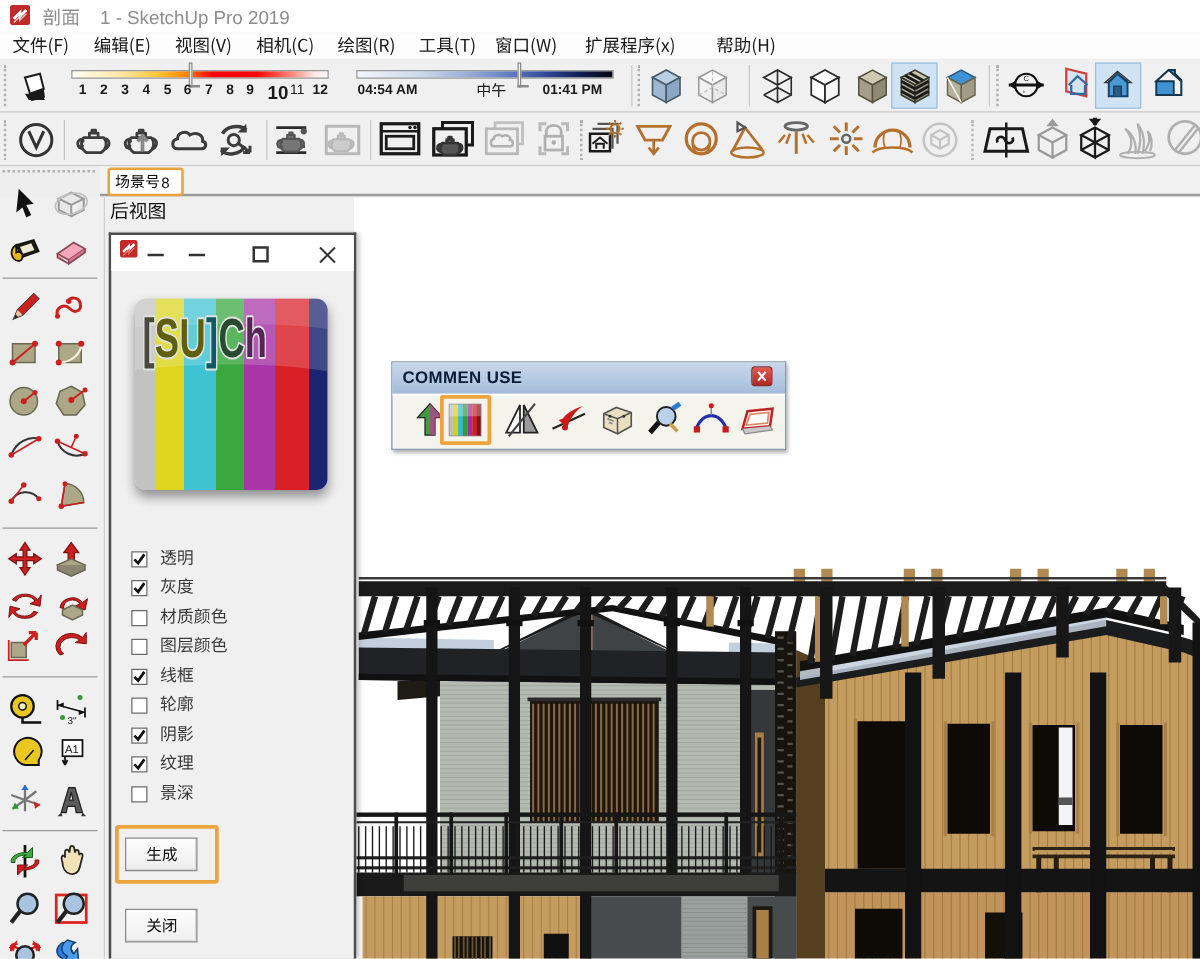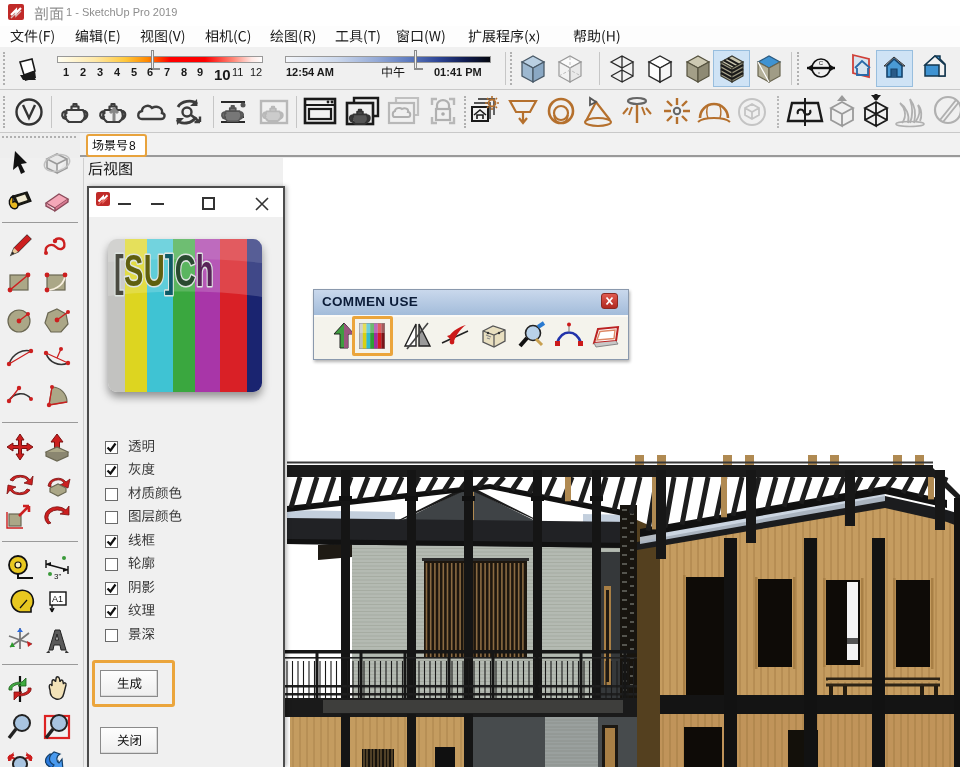--- a/index.html
+++ b/index.html
@@ -10,21 +10,21 @@
 <div class="a" style="left:0;top:0;width:960px;height:26px;background:#ffffff"></div>
 <svg class="a" style="left:8px;top:4px" width="17" height="17" viewBox="0 0 17 17">
  <rect x="0" y="0" width="16" height="16" rx="2" fill="#c02a28"></rect>
  <path d="M3 11 L8 6 L8 9 L13 4" stroke="#fff" stroke-width="2.2" fill="none"></path>
  <path d="M3 14 L8 9 L8 12 L13 7" stroke="#e0e0e0" stroke-width="1.4" fill="none" opacity=".8"></path>
 </svg>
 <svg class="a" style="left:34px;top:6px;overflow:visible" width="36" height="20" viewBox="0 0 36 20">
     <path d="M12.5 0.9V13C12.5 13.2 12.4 13.3 12.2 13.3C12 13.3 11.2 13.3 10.3 13.3C10.5 13.6 10.6 14.1 10.7 14.3C11.9 14.4 12.6 14.3 13 14.1C13.4 14 13.6 13.6 13.6 13V0.9ZM9.8 2.3V10.7H10.9V2.3ZM2.2 3.8C2.5 4.6 2.9 5.7 3.1 6.3L4.1 6C4 5.4 3.6 4.3 3.1 3.6ZM3.8 0.8C4.1 1.3 4.3 1.9 4.5 2.4H1.1V3.4H8.6V2.4H5.6C5.4 1.9 5.1 1.1 4.8 0.6ZM6.6 3.5C6.4 4.4 5.9 5.6 5.5 6.4H0.6V7.5H9V6.4H6.6C7 5.7 7.4 4.7 7.8 3.8ZM1.7 8.8V14.3H2.8V13.6H6.9V14.2H8.1V8.8ZM2.8 12.6V9.9H6.9V12.6Z M20.8 8.2H24V9.9H20.8ZM20.8 7.3V5.6H24V7.3ZM20.8 10.8H24V12.6H20.8ZM15.9 1.6V2.7H21.7C21.6 3.3 21.4 4 21.2 4.6H16.6V14.4H17.6V13.6H27.3V14.4H28.4V4.6H22.4L23 2.7H29.2V1.6ZM17.6 12.6V5.6H19.8V12.6ZM27.3 12.6H25V5.6H27.3Z" fill="#8d8d8d"></path>
   </svg>
 
-<div class="a" style="left:66px;top:6px;font-size:11px;color:#8d8d8d">1 - SketchUp Pro 2019</div>
+<div class="a" style="left:80px;top:6px;font-size:15px;color:#8d8d8d">1 - SketchUp Pro 2019</div>
 
 <div class="a" style="left:0;top:26px;width:960px;height:21px;background:#fdfdfd"></div>
 <svg class="a" style="left:10px;top:29px;overflow:visible" width="51" height="18" viewBox="0 0 51 18">
     <path d="M5.9 0.8C6.3 1.5 6.8 2.4 7 3L8.1 2.6C7.9 2 7.4 1.1 7 0.5ZM0.7 3V4.1H2.9C3.7 6.2 4.8 8 6.3 9.5C4.7 10.8 2.8 11.8 0.5 12.4C0.7 12.7 1.1 13.2 1.2 13.4C3.5 12.7 5.4 11.6 7 10.3C8.6 11.7 10.5 12.7 12.8 13.3C13 13 13.3 12.6 13.5 12.4C11.3 11.8 9.4 10.8 7.8 9.5C9.3 8.1 10.3 6.3 11.1 4.1H13.4V3ZM7.1 8.8C5.7 7.4 4.7 5.9 4 4.1H10C9.3 6 8.3 7.5 7.1 8.8Z M18.4 7.5V8.6H22.5V13.4H23.5V8.6H27.3V7.5H23.5V4.5H26.7V3.4H23.5V0.7H22.5V3.4H20.6C20.8 2.8 20.9 2.1 21.1 1.5L20 1.3C19.7 3.1 19.1 4.9 18.3 6.1C18.6 6.2 19 6.4 19.2 6.6C19.6 6 19.9 5.3 20.2 4.5H22.5V7.5ZM17.8 0.6C17 2.7 15.8 4.8 14.4 6.2C14.6 6.4 14.9 7 15.1 7.2C15.5 6.8 15.9 6.2 16.3 5.6V13.4H17.3V4C17.9 3 18.4 1.9 18.7 0.9Z M31.3 15.1 32.1 14.7C30.9 12.7 30.4 10.3 30.4 8C30.4 5.6 30.9 3.2 32.1 1.2L31.3 0.9C30.1 3 29.3 5.2 29.3 8C29.3 10.7 30.1 13 31.3 15.1Z M34.1 12.3H35.4V7.7H39.4V6.6H35.4V3.2H40.1V2.1H34.1Z M41.8 15.1C43.1 13 43.9 10.7 43.9 8C43.9 5.2 43.1 3 41.8 0.9L41 1.2C42.3 3.2 42.9 5.6 42.9 8C42.9 10.3 42.3 12.7 41 14.7Z" fill="#1c1c1c"></path>
   </svg>
 <svg class="a" style="left:75px;top:29px;overflow:visible" width="51" height="18" viewBox="0 0 51 18">
     <path d="M0.6 11.6 0.8 12.5C2 12.1 3.4 11.5 4.8 10.9L4.6 10C3.1 10.6 1.6 11.2 0.6 11.6ZM0.9 6.4C1.1 6.3 1.4 6.2 2.9 6C2.3 6.9 1.8 7.6 1.6 7.9C1.2 8.4 0.9 8.8 0.6 8.8C0.7 9.1 0.9 9.6 1 9.8C1.2 9.6 1.7 9.5 4.7 8.8C4.7 8.5 4.7 8.1 4.7 7.9L2.3 8.4C3.3 7.1 4.3 5.5 5.1 4L4.2 3.5C4 4 3.7 4.6 3.4 5.1L1.9 5.2C2.7 4 3.4 2.4 4 0.9L3 0.6C2.5 2.3 1.6 4.1 1.3 4.6C1 5 0.8 5.4 0.5 5.4C0.6 5.7 0.8 6.2 0.9 6.4ZM8.7 7.4V9.5H7.6V7.4ZM9.5 7.4H10.4V9.5H9.5ZM6.7 6.6V13.3H7.6V10.3H8.7V13H9.5V10.3H10.4V13H11.2V10.3H12.2V12.4C12.2 12.5 12.2 12.5 12.1 12.6C12 12.6 11.7 12.6 11.4 12.5C11.5 12.8 11.6 13.1 11.6 13.3C12.1 13.3 12.5 13.3 12.7 13.2C13 13 13 12.8 13 12.4V6.5L12.2 6.6ZM11.2 7.4H12.2V9.5H11.2ZM8.5 0.8C8.7 1.1 8.9 1.7 9.1 2.1H5.8V5.1C5.8 7.3 5.7 10.4 4.4 12.6C4.6 12.7 5 13 5.2 13.2C6.5 10.9 6.7 7.6 6.8 5.3H12.9V2.1H10.2C10 1.6 9.8 1 9.5 0.5ZM6.8 3H11.9V4.5H6.8Z M21.7 1.8H25.5V3.2H21.7ZM20.7 1V4H26.5V1ZM15.1 7.7C15.2 7.6 15.7 7.5 16.1 7.5H17.4V9.5L14.6 10L14.8 11L17.4 10.5V13.4H18.4V10.3L20 10L19.9 9L18.4 9.3V7.5H19.7V6.5H18.4V4.4H17.4V6.5H16.1C16.5 5.6 16.9 4.4 17.2 3.2H19.8V2.2H17.5C17.6 1.7 17.7 1.2 17.8 0.8L16.7 0.6C16.7 1.1 16.6 1.7 16.4 2.2H14.7V3.2H16.2C15.9 4.3 15.6 5.3 15.5 5.6C15.2 6.2 15.1 6.7 14.8 6.7C14.9 7 15.1 7.5 15.1 7.7ZM25.4 5.7V6.9H21.8V5.7ZM19.6 11.3 19.8 12.2 25.4 11.8V13.4H26.4V11.7L27.4 11.6L27.4 10.7L26.4 10.8V5.7H27.3V4.8H19.9V5.7H20.9V11.2ZM25.4 7.7V8.9H21.8V7.7ZM25.4 9.7V10.8L21.8 11.1V9.7Z M31.3 15.1 32.1 14.7C30.9 12.7 30.4 10.3 30.4 8C30.4 5.6 30.9 3.2 32.1 1.2L31.3 0.9C30.1 3 29.3 5.2 29.3 8C29.3 10.7 30.1 13 31.3 15.1Z M34.1 12.3H40.2V11.2H35.4V7.5H39.3V6.4H35.4V3.2H40.1V2.1H34.1Z M42.4 15.1C43.7 13 44.4 10.7 44.4 8C44.4 5.2 43.7 3 42.4 0.9L41.6 1.2C42.8 3.2 43.4 5.6 43.4 8C43.4 10.3 42.8 12.7 41.6 14.7Z" fill="#1c1c1c"></path>
   </svg>
 <svg class="a" style="left:140px;top:29px;overflow:visible" width="51" height="18" viewBox="0 0 51 18">
     <path d="M6.3 1.2V8.7H7.3V2.2H11.6V8.7H12.7V1.2ZM2.2 1.1C2.7 1.6 3.2 2.4 3.5 2.9L4.3 2.3C4.1 1.8 3.5 1.1 3 0.6ZM8.9 3.2V6C8.9 8.2 8.5 10.8 5 12.7C5.2 12.8 5.5 13.2 5.6 13.5C7.7 12.3 8.8 10.8 9.4 9.3V12C9.4 13 9.8 13.2 10.7 13.2H12C13.2 13.2 13.4 12.7 13.5 10.5C13.2 10.4 12.9 10.2 12.6 10C12.6 12.1 12.5 12.4 12 12.4H10.9C10.5 12.4 10.4 12.3 10.4 11.9V8.5H9.7C9.9 7.6 9.9 6.8 9.9 6V3.2ZM0.9 3V3.9H4.3C3.5 5.7 2 7.5 0.5 8.4C0.7 8.6 1 9.2 1 9.5C1.6 9.1 2.1 8.6 2.7 8V13.4H3.7V7.4C4.1 8 4.7 8.8 5 9.3L5.7 8.4C5.4 8.1 4.5 7 3.9 6.4C4.6 5.5 5.2 4.4 5.6 3.3L5 2.9L4.8 3Z M19.2 8.4C20.4 8.7 21.8 9.1 22.6 9.5L23 8.8C22.2 8.5 20.8 8 19.7 7.8ZM17.9 10.2C19.8 10.4 22.2 11 23.5 11.5L24 10.7C22.7 10.2 20.2 9.7 18.3 9.5ZM15.2 1.2V13.4H16.2V12.9H25.8V13.4H26.8V1.2ZM16.2 11.9V2.1H25.8V11.9ZM19.8 2.4C19.1 3.6 17.9 4.6 16.7 5.4C16.9 5.5 17.3 5.8 17.4 6C17.9 5.7 18.3 5.4 18.7 5C19.1 5.4 19.7 5.9 20.2 6.2C19 6.8 17.7 7.2 16.4 7.5C16.6 7.7 16.8 8.1 16.9 8.3C18.3 8 19.8 7.5 21.1 6.8C22.3 7.4 23.6 7.9 24.9 8.2C25.1 7.9 25.3 7.6 25.5 7.4C24.3 7.2 23.1 6.8 22 6.3C23 5.6 23.9 4.8 24.5 3.8L23.9 3.5L23.7 3.5H20.1C20.3 3.3 20.5 3 20.7 2.7ZM19.3 4.4 19.4 4.3H23C22.5 4.9 21.8 5.4 21.1 5.8C20.4 5.4 19.8 4.9 19.3 4.4Z M31.3 15.1 32.1 14.7C30.9 12.7 30.4 10.3 30.4 8C30.4 5.6 30.9 3.2 32.1 1.2L31.3 0.9C30.1 3 29.3 5.2 29.3 8C29.3 10.7 30.1 13 31.3 15.1Z M36 12.3H37.5L40.8 2.1H39.5L37.8 7.6C37.5 8.8 37.2 9.8 36.8 11H36.8C36.4 9.8 36.1 8.8 35.8 7.6L34.1 2.1H32.7Z M42.2 15.1C43.5 13 44.2 10.7 44.2 8C44.2 5.2 43.5 3 42.2 0.9L41.4 1.2C42.6 3.2 43.2 5.6 43.2 8C43.2 10.3 42.6 12.7 41.4 14.7Z" fill="#1c1c1c"></path>
@@ -65,27 +65,27 @@
 <div class="a" style="left:80px;top:66px;font-size:11px;font-weight:bold;color:#1a1a1a">2</div>
 <div class="a" style="left:97px;top:66px;font-size:11px;font-weight:bold;color:#1a1a1a">3</div>
 <div class="a" style="left:114px;top:66px;font-size:11px;font-weight:bold;color:#1a1a1a">4</div>
 <div class="a" style="left:131px;top:66px;font-size:11px;font-weight:bold;color:#1a1a1a">5</div>
 <div class="a" style="left:147px;top:66px;font-size:11px;font-weight:bold;color:#1a1a1a">6</div>
 <div class="a" style="left:164px;top:66px;font-size:11px;font-weight:bold;color:#1a1a1a">7</div>
 <div class="a" style="left:181px;top:66px;font-size:11px;font-weight:bold;color:#1a1a1a">8</div>
 <div class="a" style="left:197px;top:66px;font-size:11px;font-weight:bold;color:#1a1a1a">9</div>
 <div class="a" style="left:214px;top:66px;font-size:15px;font-weight:bold;color:#1a1a1a">10</div>
 <div class="a" style="left:232px;top:66px;font-size:11px;font-weight:normal;color:#1a1a1a">11</div>
-<div class="a" style="left:250px;top:66px;font-size:11px;font-weight:normal;color:#1a1a1a">12</div>
+<div class="a" style="left:250px;top:66px;font-size:11px;font-weight:bold;color:#1a1a1a">12</div>
 
 <div class="a" style="left:285px;top:56px;width:206px;height:7px;border:1px solid #999;
  background:linear-gradient(90deg,#f4f6fa 0,#ccd8ec 25%,#93a9d6 45%,#5f7cc0 60%,#2c4494 75%,#101c50 88%,#05070e 100%)"></div>
 <div class="a" style="left:414px;top:50px;width:3px;height:20px;background:#f0f0f0;border:1px solid #8a8a8a"></div>
 <div class="a" style="left:414px;top:68px;width:9px;height:2px;background:#8a8a8a"></div>
-<div class="a" style="left:286px;top:66px;font-size:11px;font-weight:bold;color:#1a1a1a">12:54 AM</div>
+<div class="a" style="left:286px;top:66px;font-size:11px;font-weight:bold;color:#1a1a1a">04:54 AM</div>
 <svg class="a" style="left:381px;top:66px;overflow:visible" width="30" height="16" viewBox="0 0 30 16">
     <path d="M5.5 0.5V2.6H1.2V8.3H2.1V7.6H5.5V11.5H6.4V7.6H9.9V8.3H10.8V2.6H6.4V0.5ZM2.1 6.7V3.5H5.5V6.7ZM9.9 6.7H6.4V3.5H9.9Z M12.6 6V6.9H17.5V11.5H18.5V6.9H23.4V6H18.5V3H22.5V2.1H15.5C15.6 1.6 15.8 1.2 16 0.7L15 0.4C14.6 2.1 13.7 3.7 12.7 4.7C12.9 4.8 13.3 5.1 13.5 5.2C14 4.6 14.6 3.9 15 3H17.5V6Z" fill="#1a1a1a"></path>
   </svg>
 
 <div class="a" style="left:434px;top:66px;font-size:11px;font-weight:bold;color:#1a1a1a">01:41 PM</div>
 <div class="vsep" style="left:505px;top:52px;height:33px"></div>
 <div class="grip" style="left:510px;top:52px;height:33px"></div>
 <div class="vsep" style="left:599px;top:52px;height:33px"></div>
 <div class="a" style="left:713px;top:50px;width:37px;height:37px;background:#cfe3f5;border:1px solid #98bede"></div>
 <svg class="a" style="left:518px;top:52px" width="30" height="32" viewBox="0 0 30 32">

